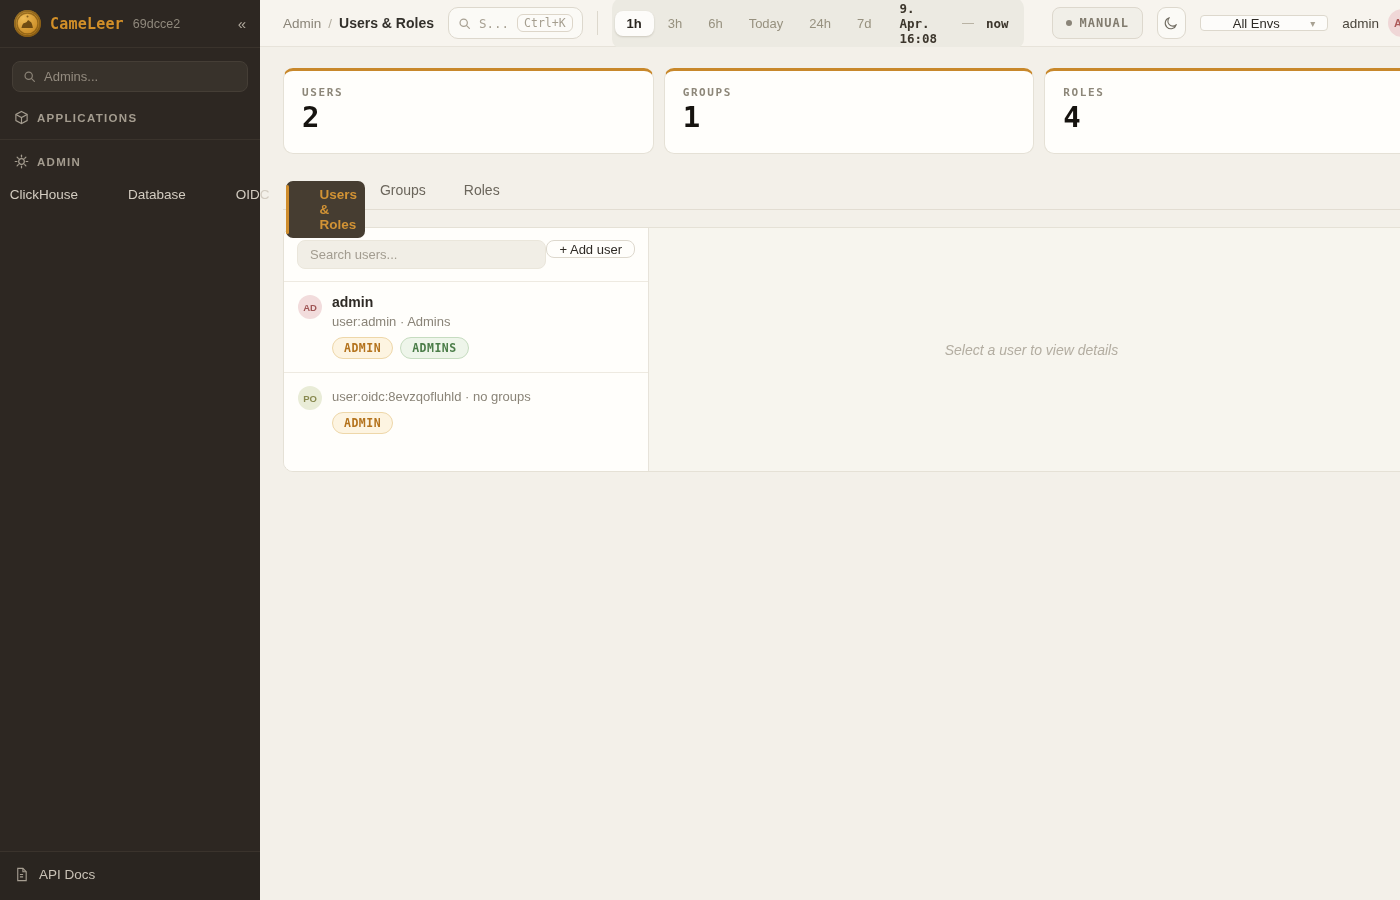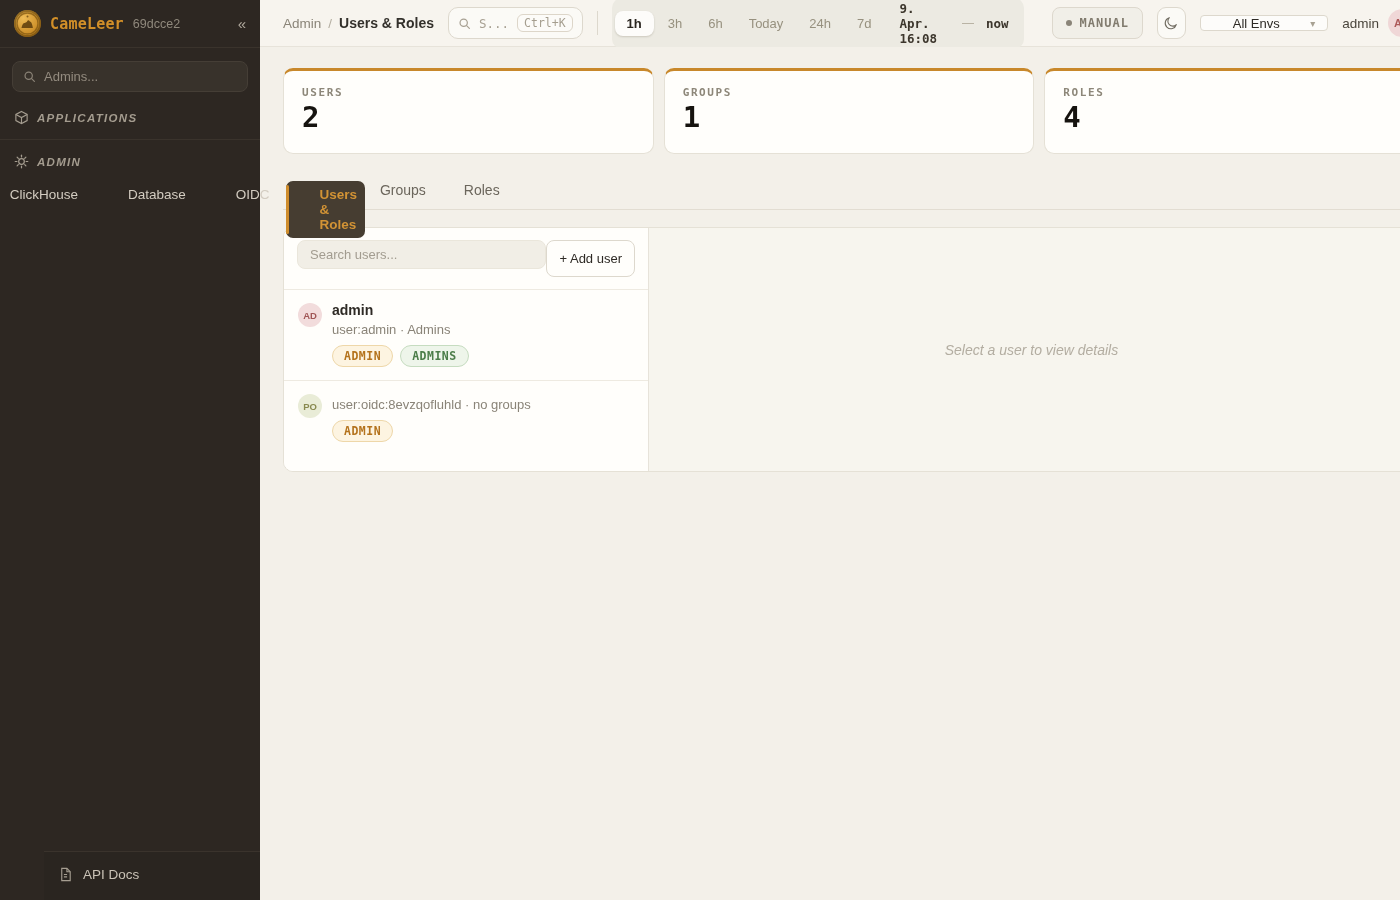--- a/index.html
+++ b/index.html
@@ -38,21 +38,21 @@
   .sb-filter-wrap { padding:13px 12px 4px 12px; }
   .sb-filter {
     display:flex; align-items:center; gap:8px;
     background:#38322b; border:1px solid #453e36; border-radius:8px;
     height:31px; padding:0 10px; color:#938b7f; font-size:13px;
   }
   .sb-filter svg { width:13px; height:13px; color:#8a8276; }
   .sb-section {
     display:flex; align-items:center; gap:8px;
     padding:14px 14px 10px 14px;
-    color:#a49c8f; font-size:11.5px; font-weight:bold; letter-spacing:1.3px;font-style:italic;
+    color:#a49c8f; font-size:11.5px; font-weight:bold; letter-spacing:1.3px;
   }
   .sb-section svg { width:15px; height:15px; }
   .sb-divider { border-top:1px solid #3a332c; margin:4px 0 0 0; }
   .sb-items { display:flex; flex-direction:row; padding:2px 6px; gap:8px;justify-content:center; }
   .sb-item {
     position:relative;
     padding:6px 8px 6px 34px;
     font-size:13.5px; color:#d3ccc1; border-radius:7px; cursor:pointer;
   }
   .sb-item.active {
@@ -62,21 +62,20 @@
     position:absolute; left:0; top:4px; bottom:4px; width:3px;
     border-radius:3px; background:#cf8d2c;
   }
   .sb-spacer { flex:1; }
   .sb-footer {
     border-top:1px solid #3a332c;
     padding:15px 14px 18px 14px;
     display:flex; align-items:center; gap:10px;
     color:#c9c2b6; font-size:13.5px; cursor:pointer;
     background:#2a2520;
-    margin-left:44px;
   }
   .sb-footer svg { width:15px; height:15px; color:#a69e91; }
 
   
   .main { flex:1; display:flex; flex-direction:column; }
   .topbar {
     height:47px; min-height:47px;
     background:#f7f4ee;
     border-bottom:1px solid #e7e3da;
     display:flex; align-items:center;
@@ -174,21 +173,21 @@
     background:#fffefb; min-height:245px;
   }
   .list-pane { width:365px; min-width:365px; border-right:1px solid #e7e3da; display:flex; flex-direction:column; background:#fffefb; }
   .list-toolbar { display:flex; padding:12px 13px; }
   .search-users {
     flex:1; display:flex; align-items:center;
     background:#f1eee6; border:1px solid #eae6db; border-radius:8px;
     height:29px; padding:0 12px; color:#a29c90; font-size:13px;
   }
   .add-user-btn {
-    height:37px; padding:0 12px;
+    height:18px; padding:0 12px;
     background:#fffefb; border:1px solid #ddd8cd; border-radius:8px;
     font-size:13px; color:#2e2a25; cursor:pointer; white-space:nowrap;
     font-family:"Liberation Sans", sans-serif;
   }
   .user-item {
     display:flex; gap:10px; padding:12px 14px 13px 14px;
     border-top:1px solid #eeeae1; cursor:pointer;
   }
   .avatar-list { width:24px; height:24px; font-size:9.5px; margin-top:1px; }
   .avatar-ad { background:#f2dcdc; color:#a05656; }

